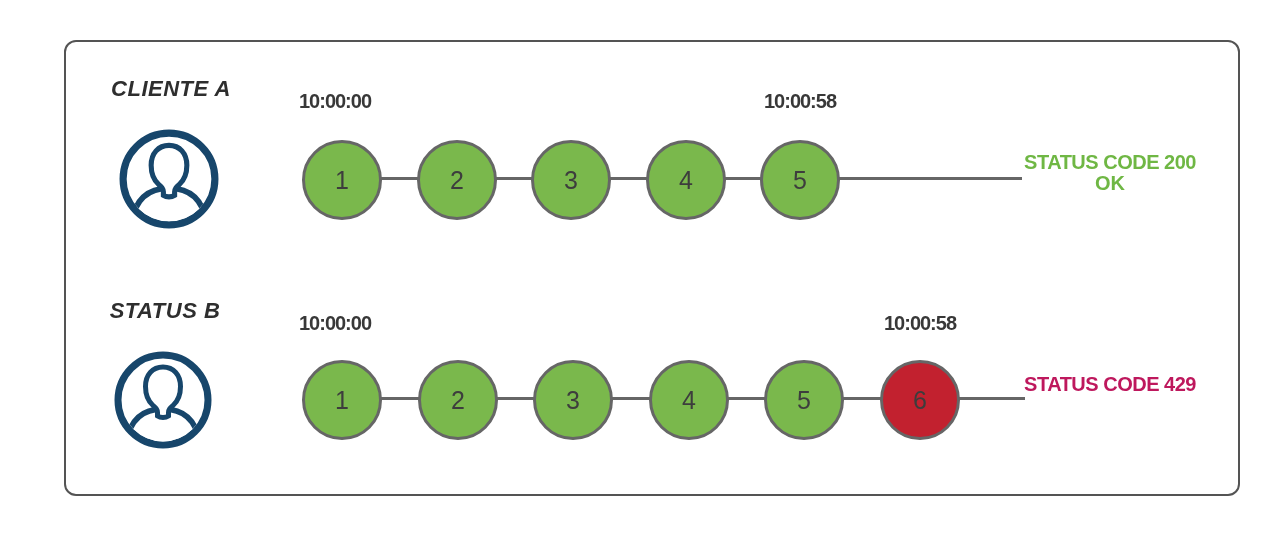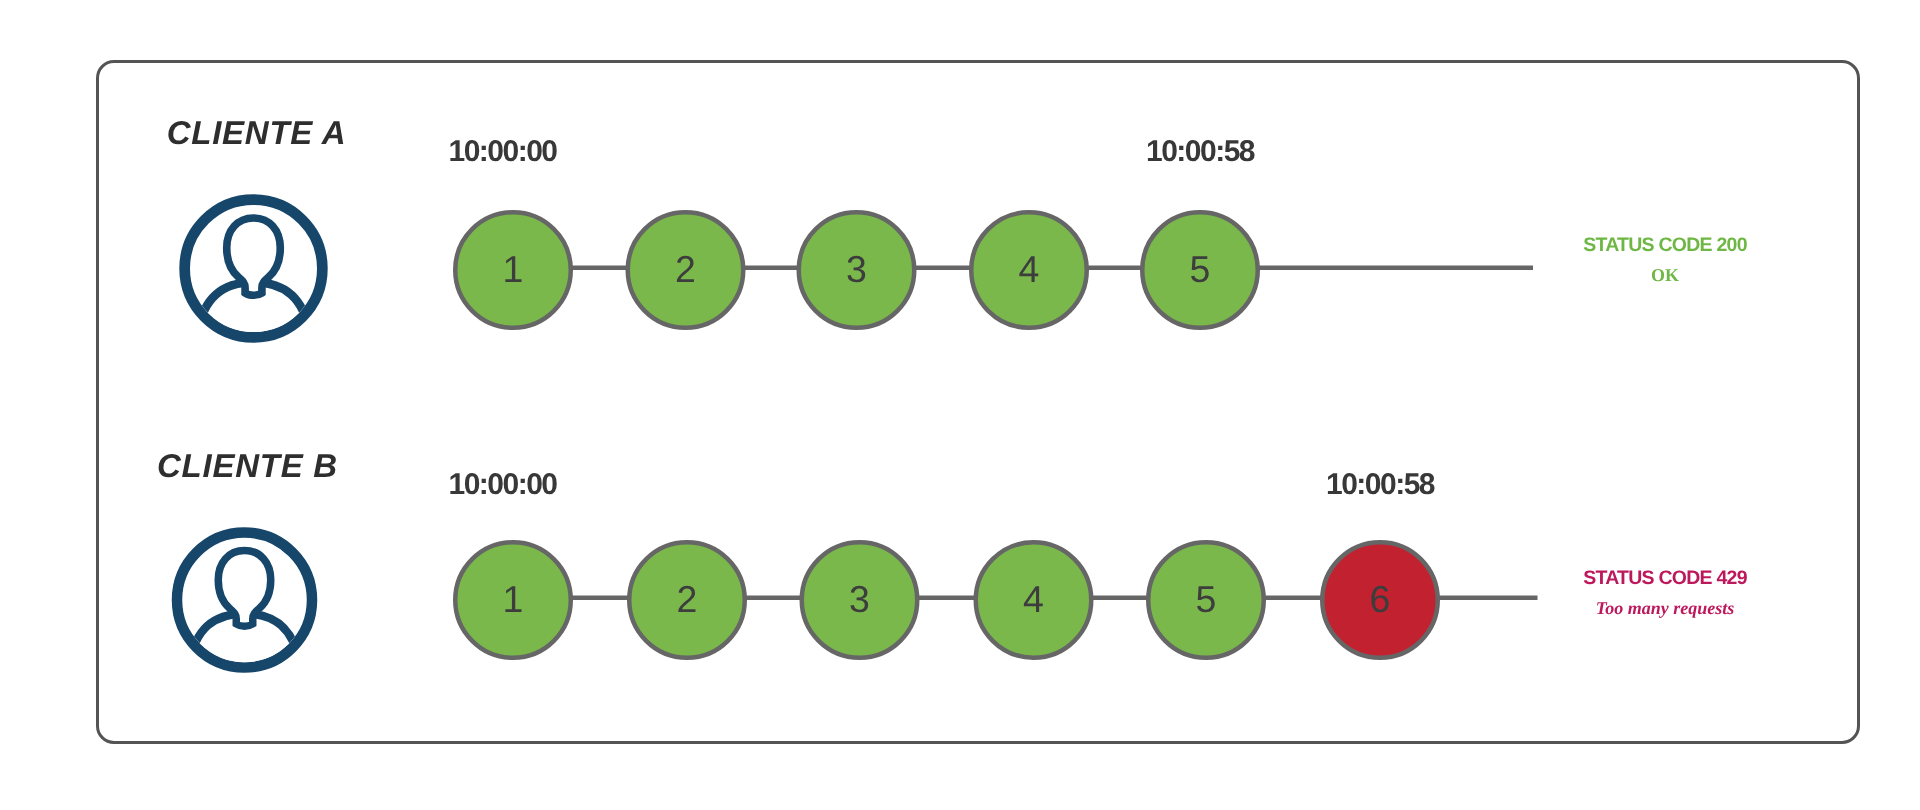--- a/index.html
+++ b/index.html
@@ -70,22 +70,22 @@
   .node.ok { background: #7ab84c; }
   .node.blocked { background: #c2212f; }
   .status {
     position: absolute;
     width: 180px;
     text-align: center;
     font-weight: bold;
     line-height: 21px;
     z-index: 2;
   }
-  .status .l1 { font-size: 13px; letter-spacing: -0.5px; white-space: nowrap; }
-  .status .l2 { font-size: 12px; font-style: normal; font-family: Liberation Serif, serif; }
+  .status .l1 { font-size: 20px; letter-spacing: -0.5px; white-space: nowrap; }
+  .status .l2 { font-size: 20px; font-style: normal; }
   .status.success { color: #6fb744; }
   .status.error { color: #be185d; }
   .avatar { position: absolute; z-index: 2; }
 </style>
 </head>
 <body>
 
 <div class="canvas">
   <div class="frame"></div>
 
@@ -123,21 +123,21 @@
   </div>
   <div class="node ok" style="left:760px; top:140px">
     <span>5</span>
   </div>
 
   <div class="status success" style="left:1020px; top:152px">
     <div class="l1">STATUS CODE 200</div>
     <div class="l2">OK</div>
   </div>
 
-  <div class="client-label" style="left:85px; top:298px">CLIENTE B</div>
+  <div class="client-label" style="left:85px; top:298px">STATUS B</div>
 
   <svg class="avatar" style="left:113px; top:350px" width="100" height="100" viewBox="0 0 100 100">
     <defs>
       <clipPath id="clipB">
           <circle cx="50" cy="50" r="41.5"></circle>
         </clipPath>
     </defs>
     <circle cx="50" cy="50" r="45" fill="#ffffff" stroke="#17466b" stroke-width="7"></circle>
     <g clip-path="url(#clipB)">
       <path d="M13 96 C16 68 31 59 50 59 C69 59 84 68 87 96 Z" fill="#ffffff" stroke="#17466b" stroke-width="5.5"></path>
@@ -164,15 +164,14 @@
   </div>
   <div class="node ok" style="left:764px; top:360px">
     <span>5</span>
   </div>
   <div class="node blocked" style="left:880px; top:360px">
     <span>6</span>
   </div>
 
   <div class="status error" style="left:1020px; top:374px">
     <div class="l1">STATUS CODE 429</div>
-    <div class="l2" style="font-style:italic">Too many requests</div>
   </div>
 </div>
 
 </body></html>

